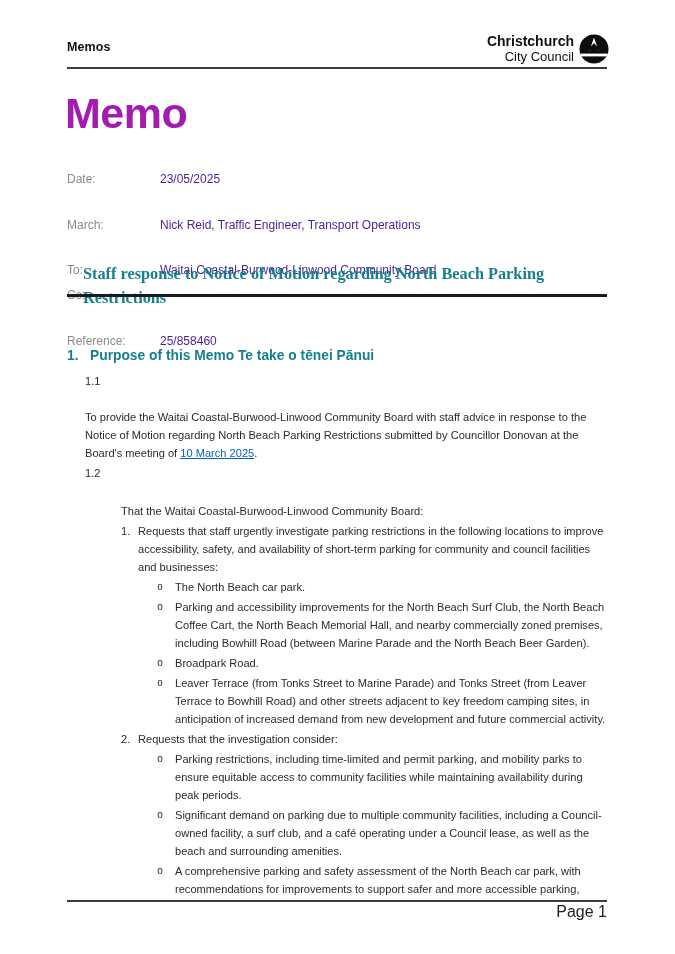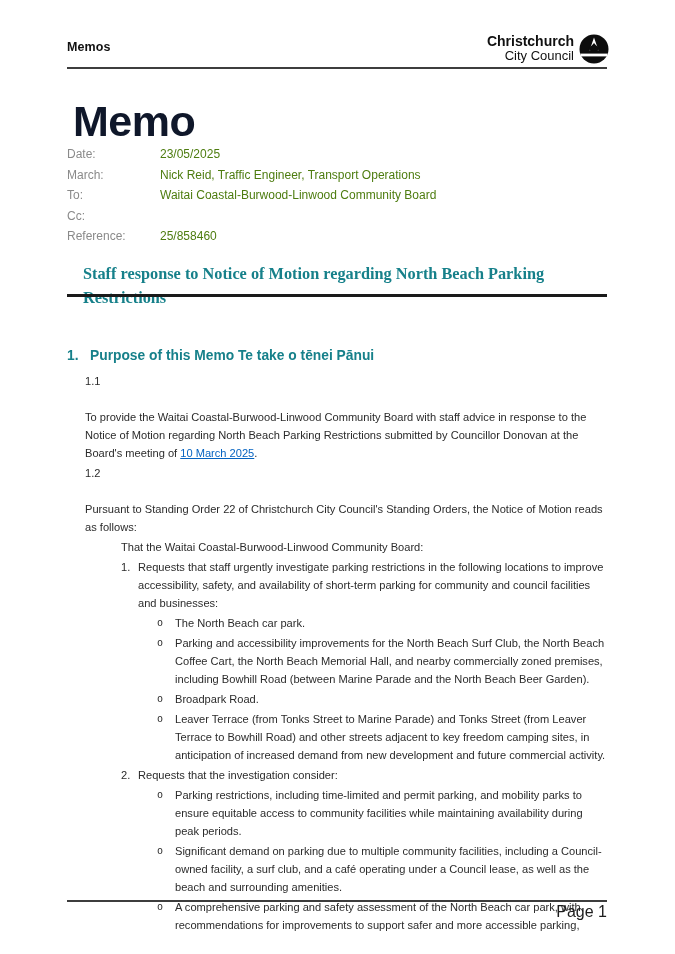--- a/index.html
+++ b/index.html
@@ -11,36 +11,36 @@
     font-family:"Liberation Sans","DejaVu Sans",sans-serif;
     color:#2b2b2b;
     overflow:hidden;
   }
   
   .top-header{
     position:absolute;left:67px;right:66px;top:34px;
     display:flex;justify-content:space-between;align-items:flex-start;
   }
   .doc-type{font-size:12.5px;font-weight:700;color:#111;padding-top:6px;letter-spacing:.1px;}
-  .logo{display:flex;}
+  .logo{display:flex;align-items:center;}
   .logo-text{text-align:right;margin-right:5px;line-height:1.08;}
   .logo-line1{font-size:14px;font-weight:700;color:#101010;}
   .logo-line2{font-size:13px;color:#101010;}
   .logo-mark{display:block;}
   .header-rule{position:absolute;left:67px;right:68px;top:67px;height:2px;background:#3d3d3d;}
   
   .memo-title{
-    position:absolute;left:65px;top:92px;margin:8px;
-    font-size:43px;font-weight:700;color:#0f172a;letter-spacing:-.5px;line-height:1;
+    position:absolute;left:65px;top:92px;margin:0;
+    font-size:43px;font-weight:700;color:#a21caf;letter-spacing:-.5px;line-height:1;
   }
   
   .fields{position:absolute;left:67px;top:144px;width:540px;}
   .field-row{display:flex;line-height:20.5px;font-size:12px;align-items:flex-end;}
   .field-label{flex:0 0 93px;color:#8a8a8a;}
-  .field-value{flex:1;color:#4d7c0f;}
+  .field-value{flex:1;color:#4c1d95;margin-top:25px;}
   
   .subject{
     position:absolute;left:67px;top:246px;margin:16px;width:505px;
     font-size:16.3px;font-weight:700;color:#16808a;line-height:23.5px;font-family:Liberation Serif, serif;
   }
   .subject-rule{position:absolute;left:67px;right:68px;top:294px;height:2.5px;background:#1a1a1a;}
   
   .content{position:absolute;left:67px;top:346px;width:540px;font-size:11.1px;line-height:18px;}
   .section-head{display:flex;margin-bottom:7px;font-size:13.8px;line-height:19px;font-weight:700;color:#16808a;}
   .section-head .num{flex:0 0 23px;}
@@ -117,21 +117,20 @@
 
     <div class="para lvl1">
       <span class="num">1.1</span>
       <div class="txt">
         <span>To provide the Waitai Coastal-Burwood-Linwood Community Board with staff advice in response to the Notice of Motion regarding North Beach Parking Restrictions submitted by Councillor Donovan at the Board's meeting of </span><a class="link">10 March 2025</a><span>.</span>
       </div>
     </div>
 
     <div class="para lvl1">
       <span class="num">1.2</span>
-      <div class="txt">Pursuant to Standing Order 22 of Christchurch City Council's Standing Orders, the Notice of Motion reads as follows:</div>
     </div>
 
     <p class="intro">That the Waitai Coastal-Burwood-Linwood Community Board:</p>
 
     <div class="para num-item">
       <span class="num">1.</span>
       <div class="txt">Requests that staff urgently investigate parking restrictions in the following locations to improve accessibility, safety, and availability of short-term parking for community and council facilities and businesses:</div>
     </div>
 
     <div class="para bullet">

